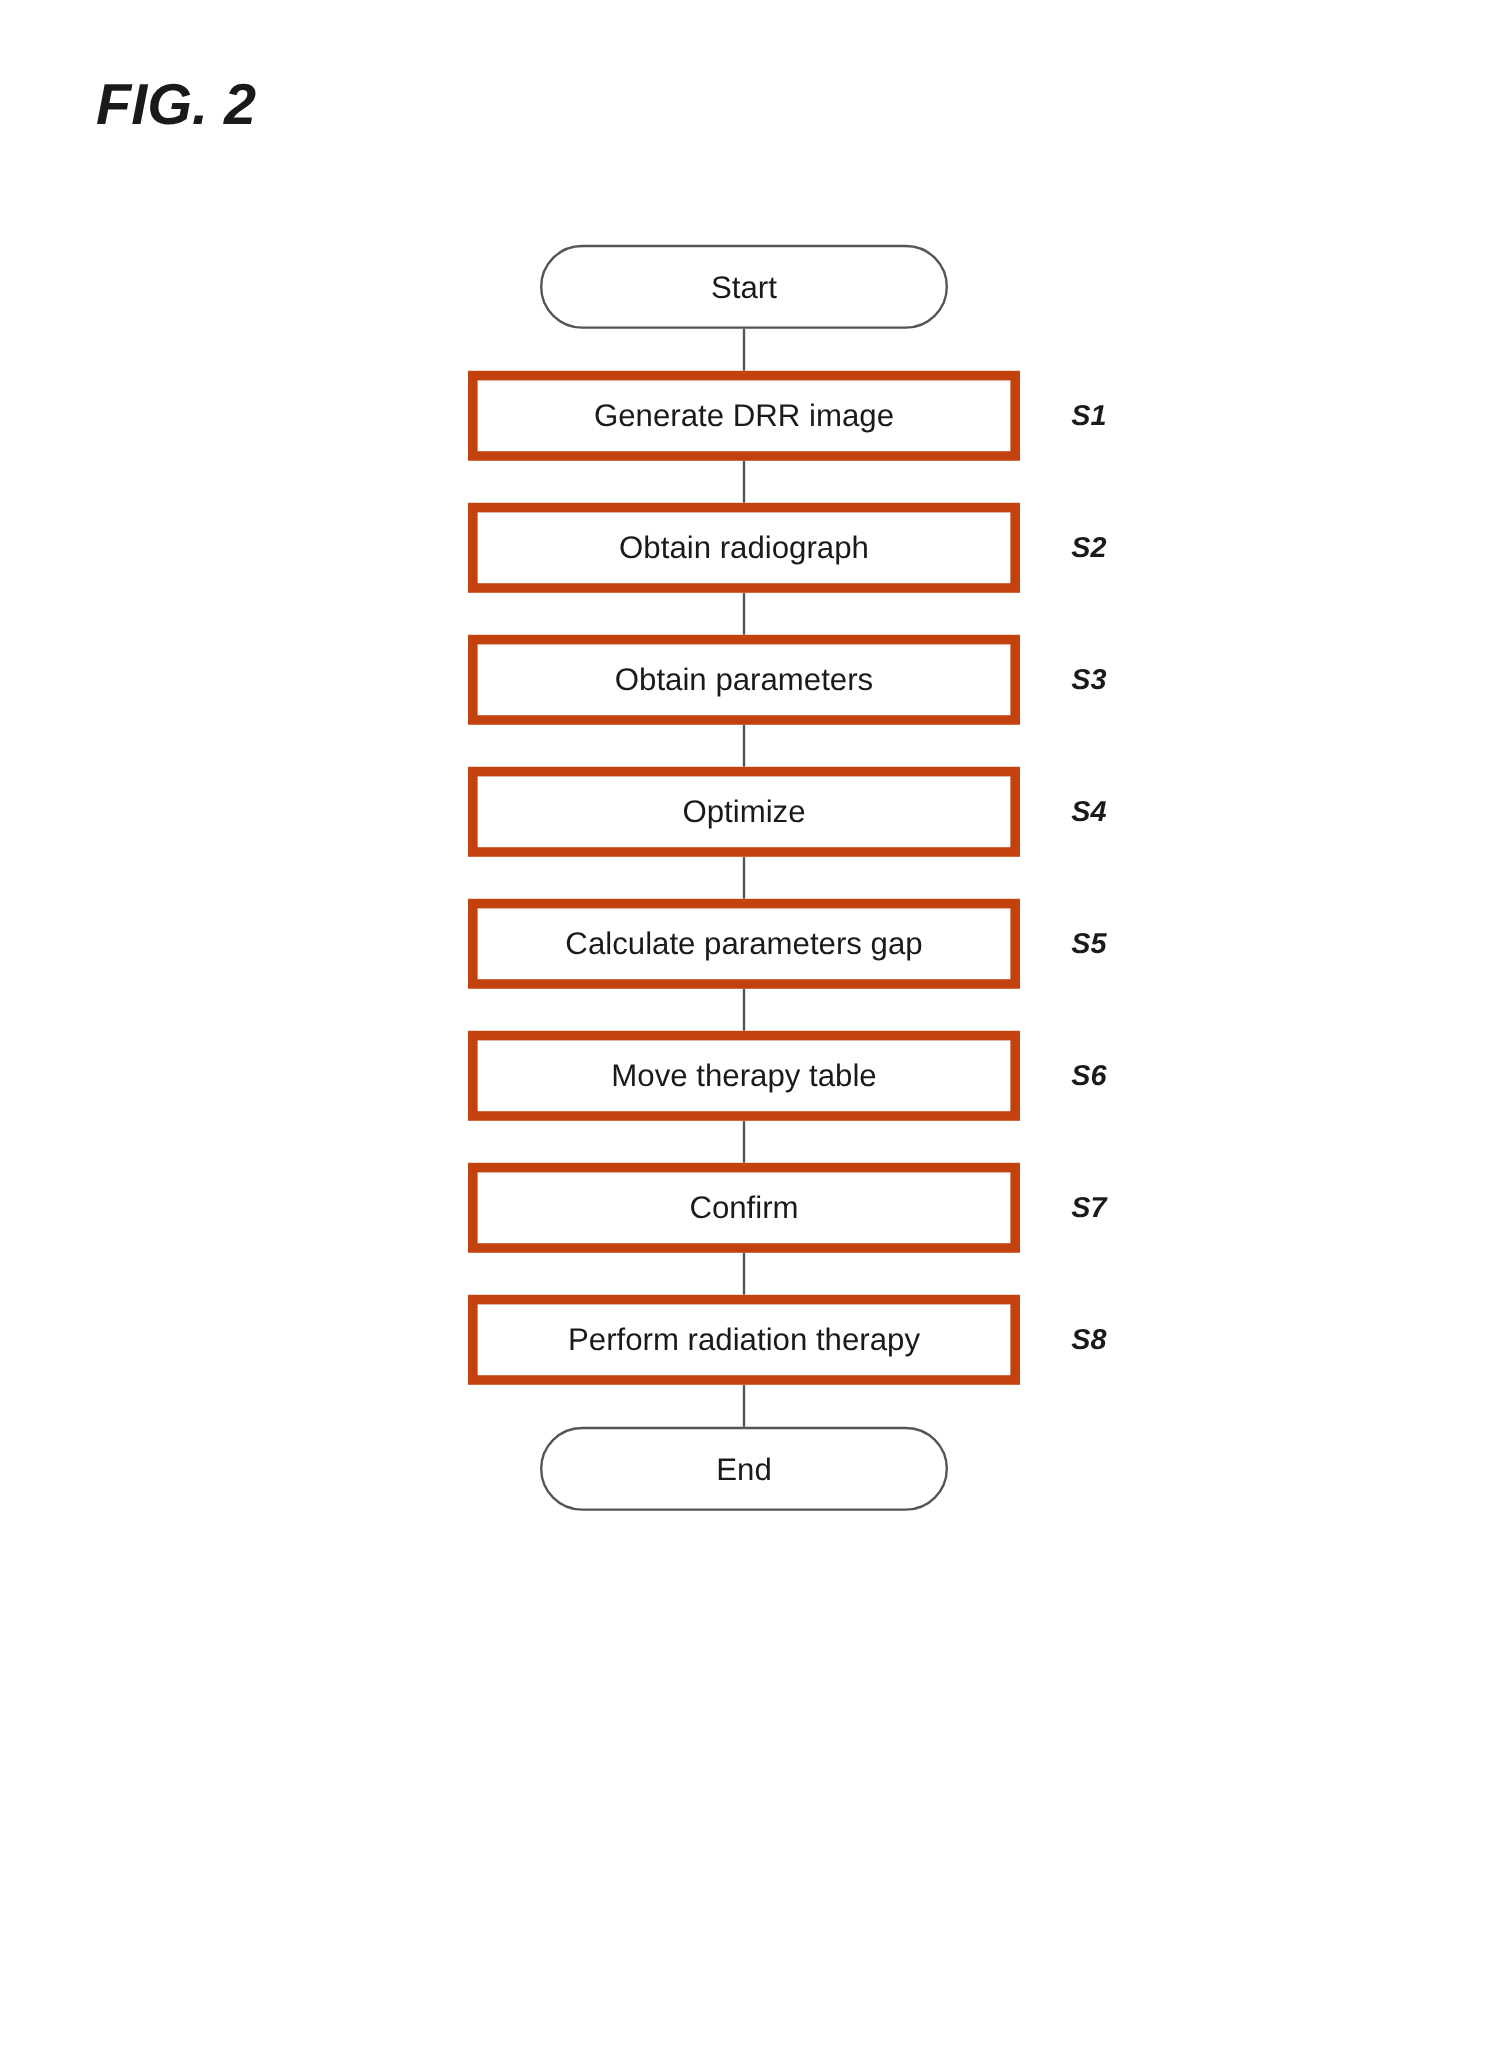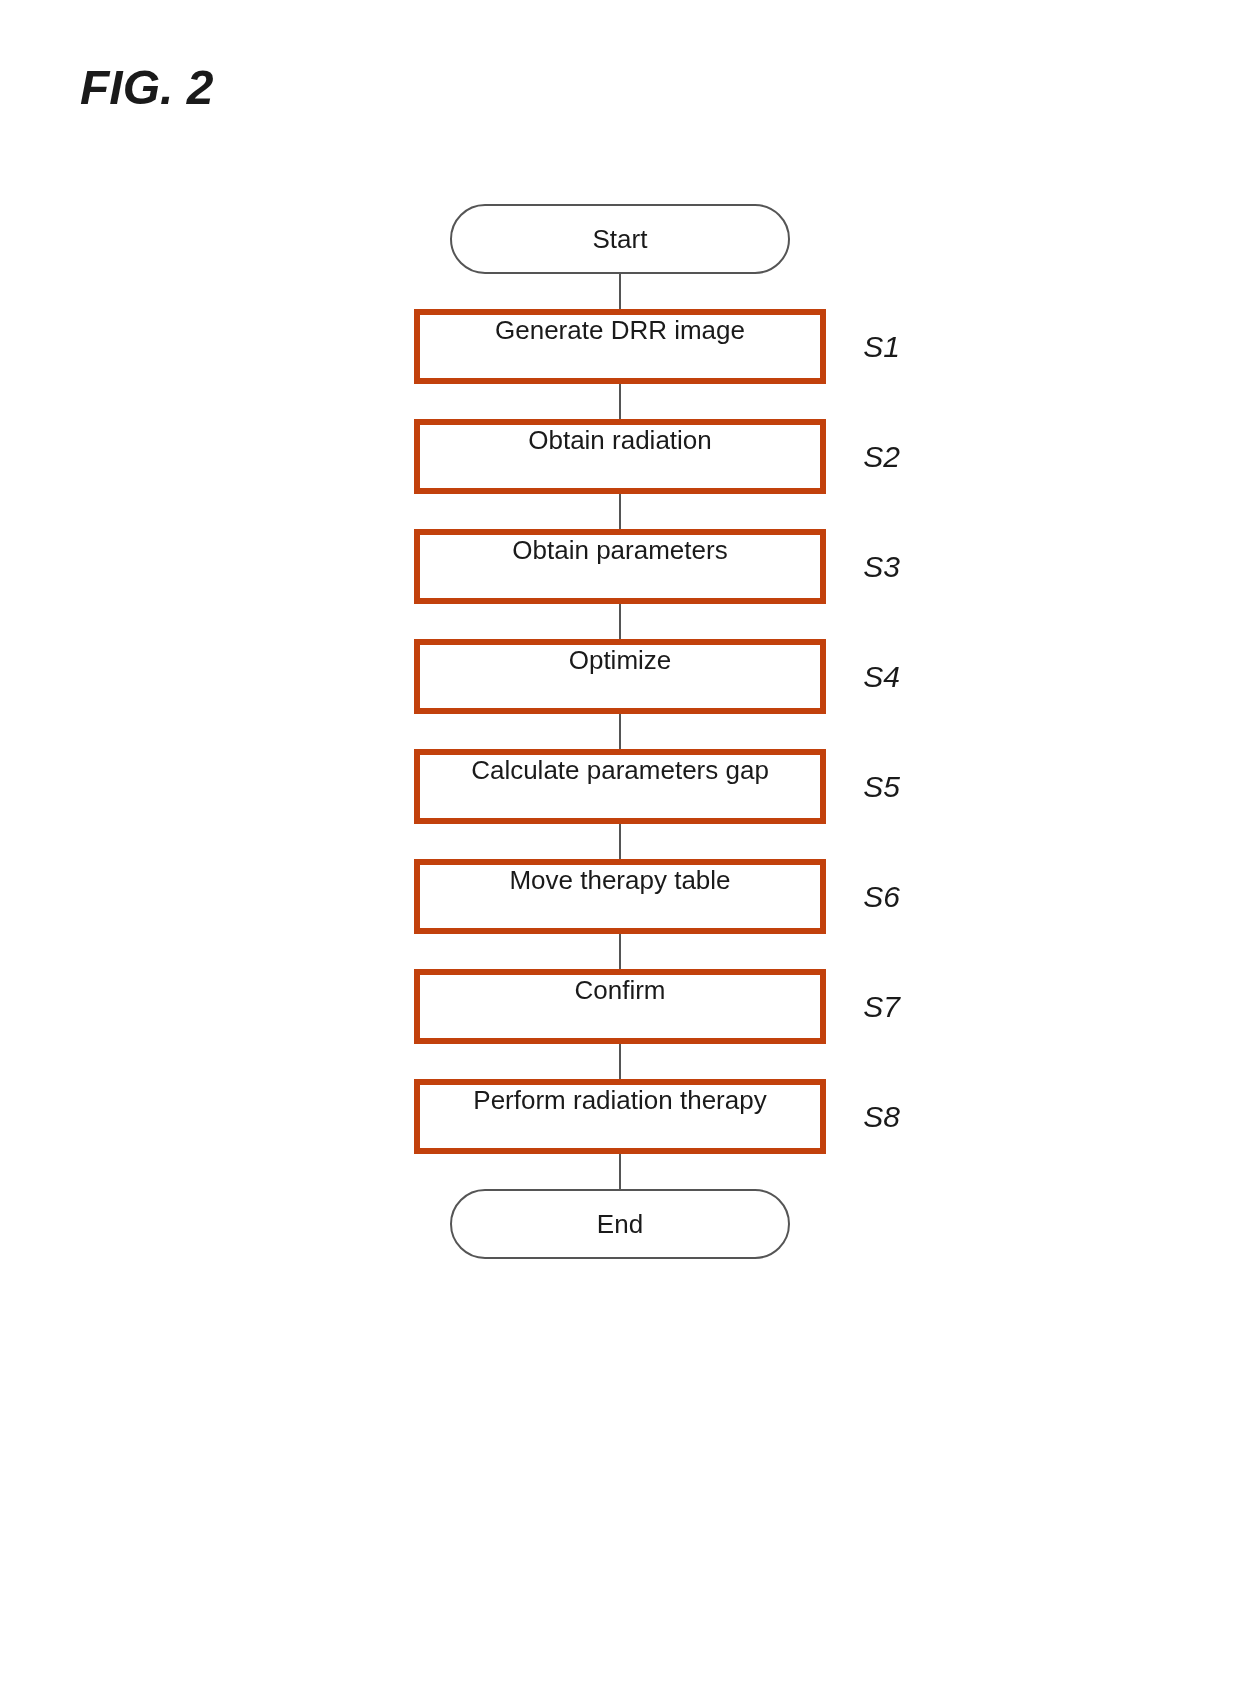--- a/index.html
+++ b/index.html
@@ -53,38 +53,39 @@
       display: flex;
       align-items: center;
       justify-content: center;
       font-size: 26px;
       background: #fff;
       color: #1a1a1a;
       position: relative;
     }
 
     .node-process {
-      width: 412px;
+      width: 460px;
       height: 75px;
-      border: 6px solid #c2410c;
+      border: 8px solid #c2410c;
       display: flex;
+      align-items: center;
       justify-content: center;
       font-size: 26px;
       background: #fff;
       color: #1a1a1a;
       position: relative;
     }
 
     .step-label {
       position: absolute;
       right: -80px;
       top: 50%;
       transform: translateY(-50%);
-      font-size: 30px;
-      font-weight: normal;
+      font-size: 24px;
+      font-weight: bold;
       color: #1a1a1a;
     }
 
     .step-label-curve {
       font-style: italic;
     }
 
     .node-wrapper {
       position: relative;
       display: flex;
@@ -111,21 +112,21 @@
     <div class="node-process">
       <span>Generate DRR image</span>
       <span class="step-label step-label-curve">S1</span>
     </div>
   </div>
 
   <div class="connector"></div>
 
   <div class="node-wrapper">
     <div class="node-process">
-      <span>Obtain radiation</span>
+      <span>Obtain radiograph</span>
       <span class="step-label step-label-curve">S2</span>
     </div>
   </div>
 
   <div class="connector"></div>
 
   <div class="node-wrapper">
     <div class="node-process">
       <span>Obtain parameters</span>
       <span class="step-label step-label-curve">S3</span>

